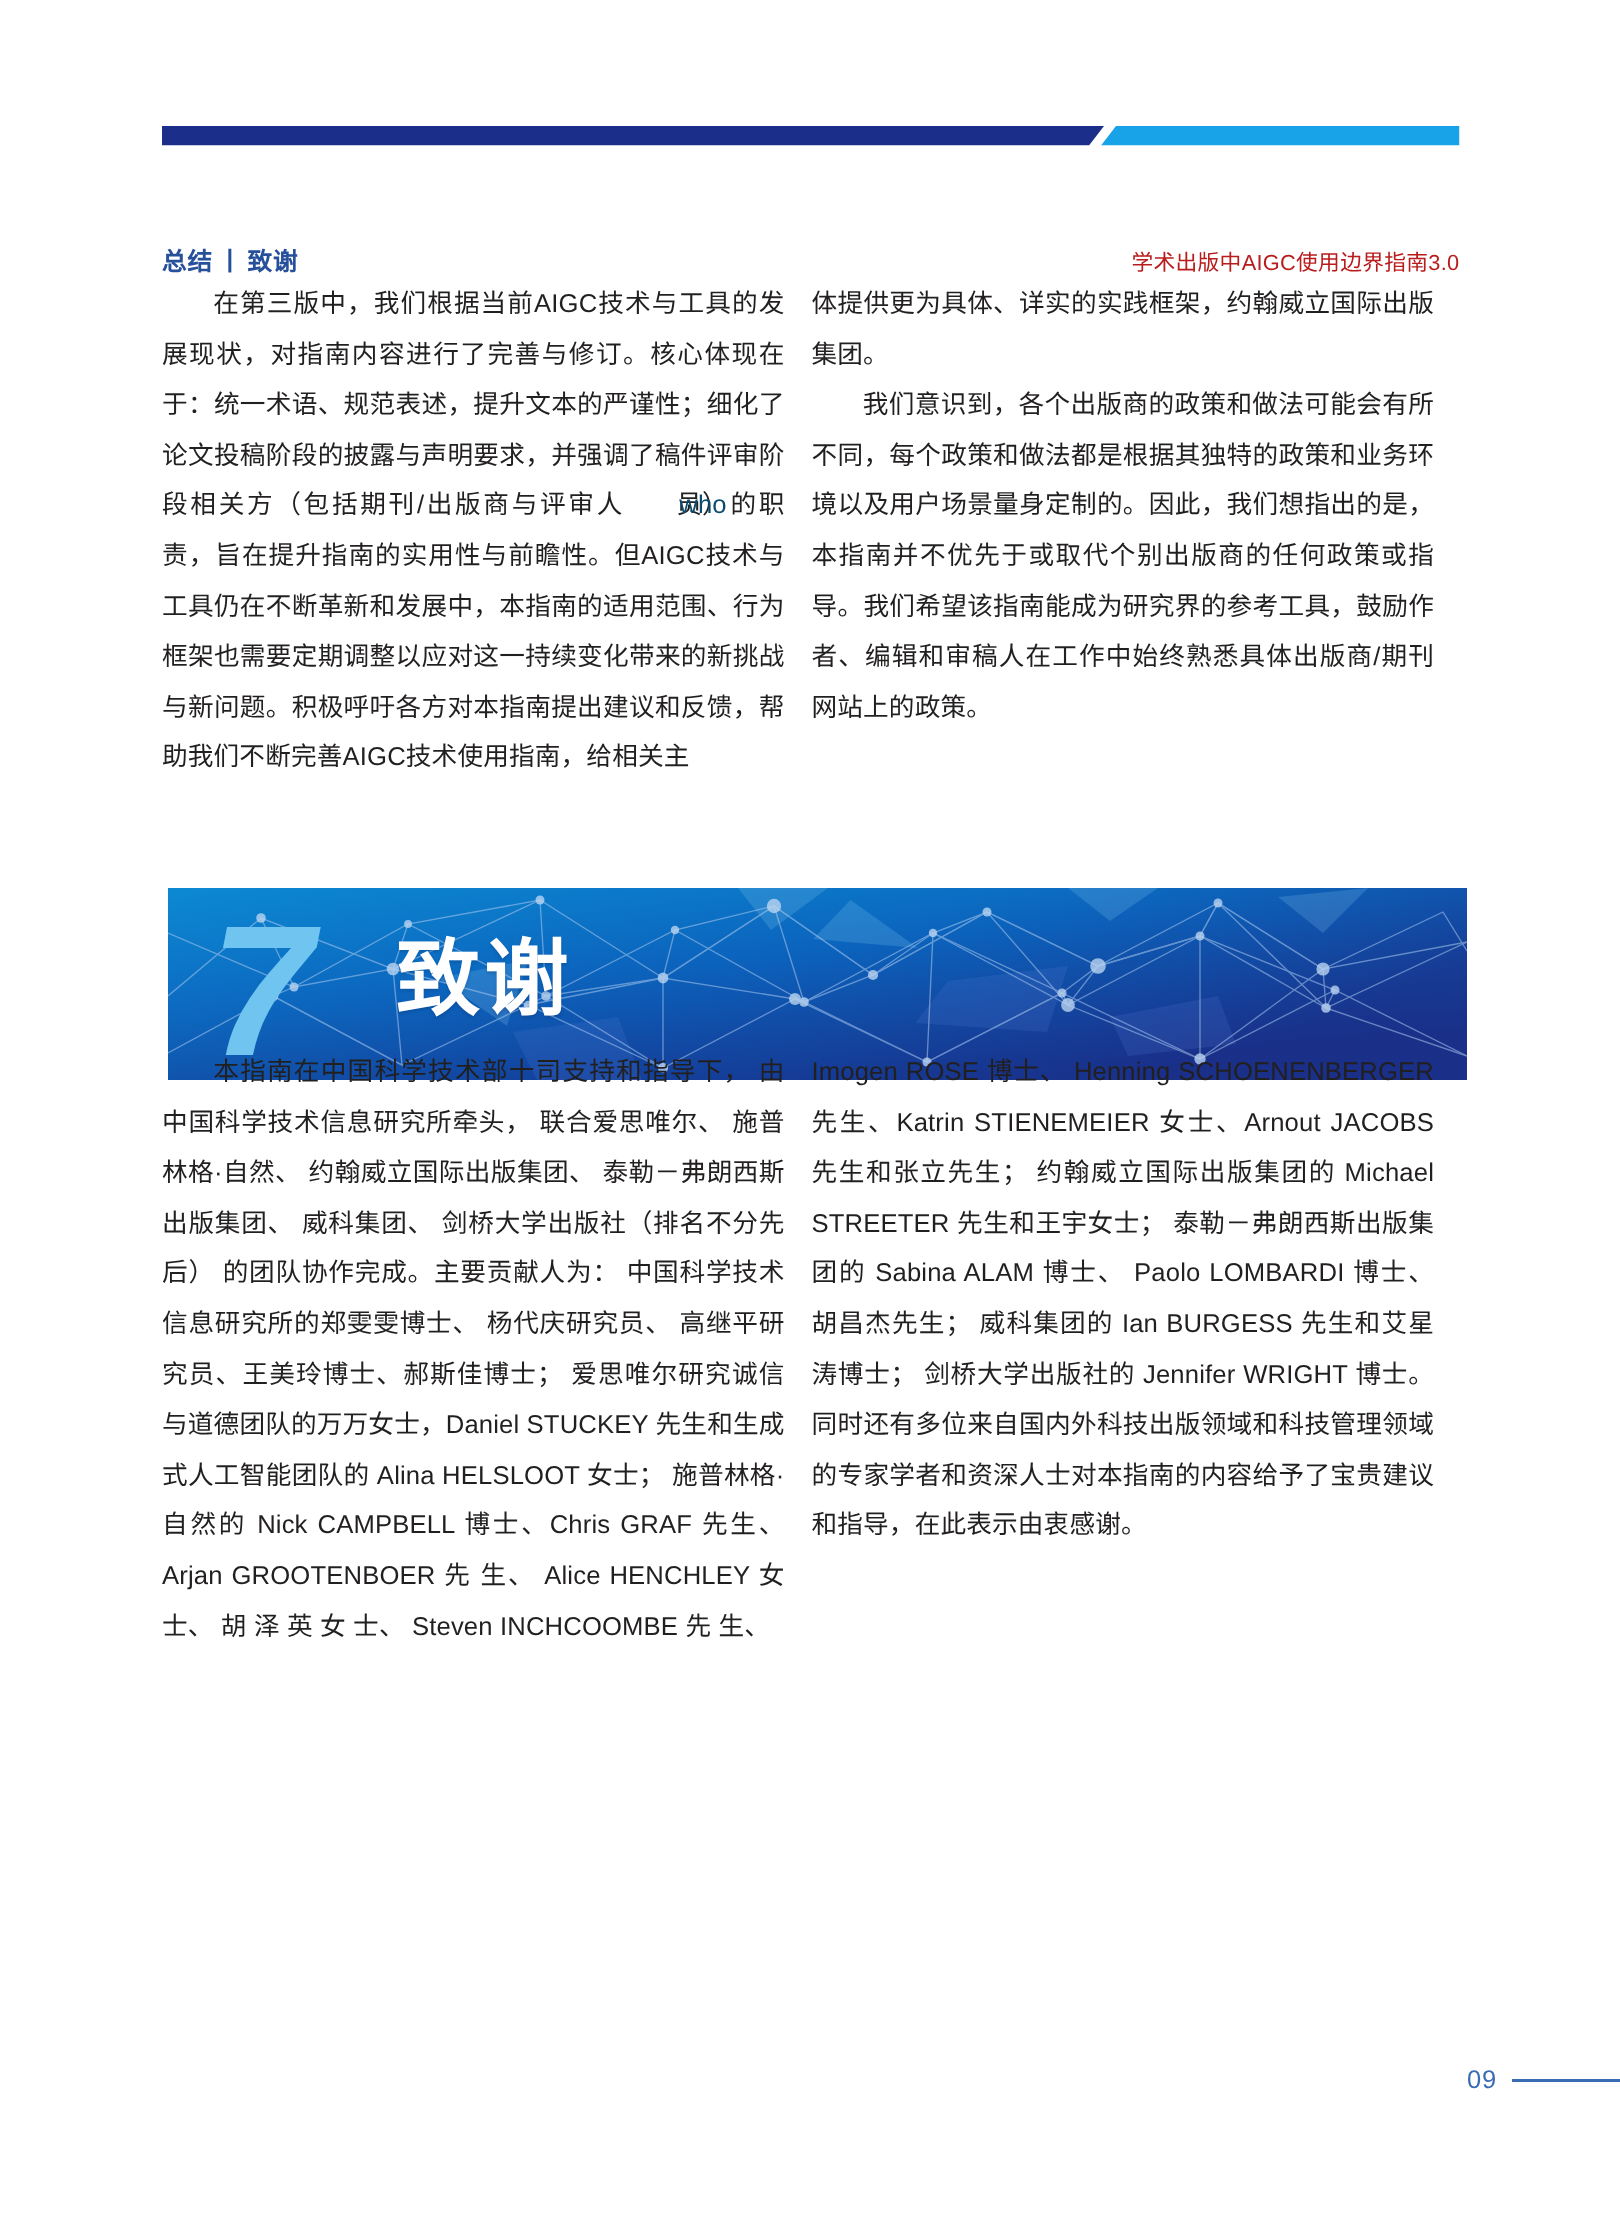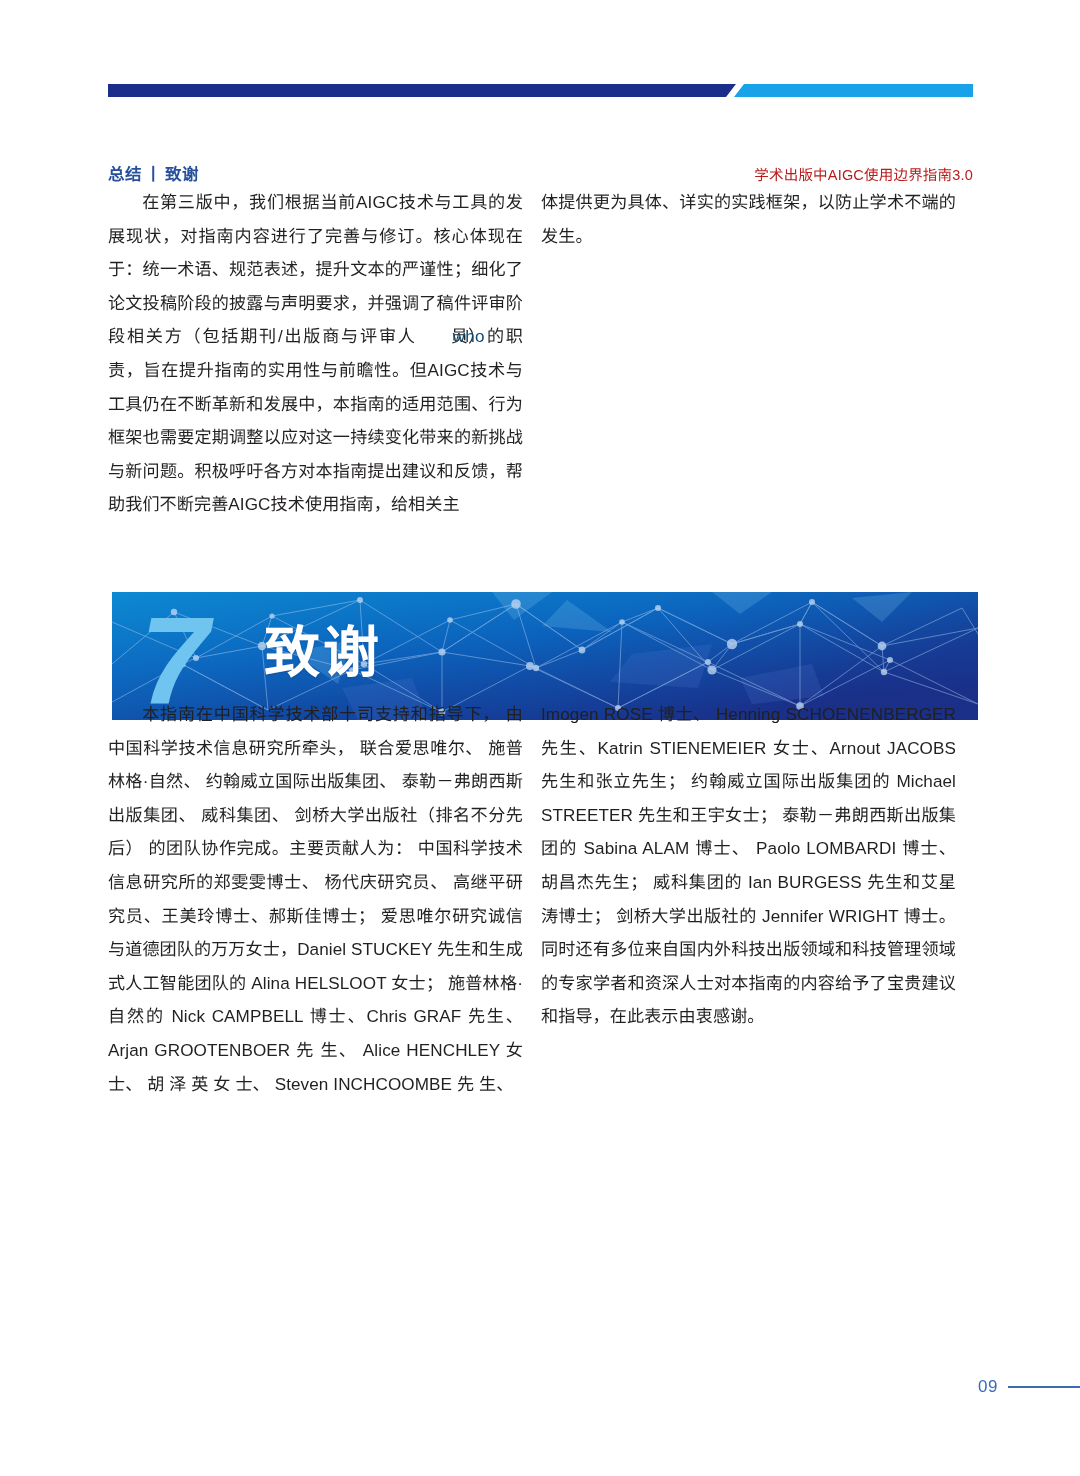--- a/index.html
+++ b/index.html
@@ -181,21 +181,22 @@
       <span>总结</span><span class="sep">丨</span><span>致谢</span>
     </div>
     <div class="runhead-right">学术出版中AIGC使用边界指南3.0</div>
   </div>
 
   <div class="cols intro">
     <div class="col">
       <p class="para indent"><span>在第三版中，我们根据当前AIGC技术与工具的发展现状，对指南内容进行了完善与修订。核心体现在于：统一术语、规范表述，提升文本的严谨性；细化了论文投稿阶段的披露与声明要求，并强调了稿件评审阶段相关方（包括期刊/出版商与评审人</span><span class="overlap-wrap"><span>员）</span><span class="ghost">who</span></span><span>的职责，旨在提升指南的实用性与前瞻性。但AIGC技术与工具仍在不断革新和发展中，本指南的适用范围、行为框架也需要定期调整以应对这一持续变化带来的新挑战与新问题。积极呼吁各方对本指南提出建议和反馈，帮助我们不断完善AIGC技术使用指南，给相关主</span></p>
     </div>
     <div class="col">
-      <p class="para">体提供更为具体、详实的实践框架，以防止学术不端的发生。</p>
+      <p class="para">体提供更为具体、详实的实践框架，约翰威立国际出版集团。</p>
+      <p class="para indent">我们意识到，各个出版商的政策和做法可能会有所不同，每个政策和做法都是根据其独特的政策和业务环境以及用户场景量身定制的。因此，我们想指出的是，本指南并不优先于或取代个别出版商的任何政策或指导。我们希望该指南能成为研究界的参考工具，鼓励作者、编辑和审稿人在工作中始终熟悉具体出版商/期刊网站上的政策。</p>
     </div>
   </div>
 
   <div class="banner">
     <svg viewBox="0 0 866 128" preserveAspectRatio="none" aria-hidden="true">
       <defs>
         <linearGradient id="bgGrad" x1="0" y1="0" x2="0.55" y2="1">
           <stop offset="0%" stop-color="#0a8fd6"></stop>
           <stop offset="45%" stop-color="#0a66c0"></stop>
           <stop offset="100%" stop-color="#16308c"></stop>

